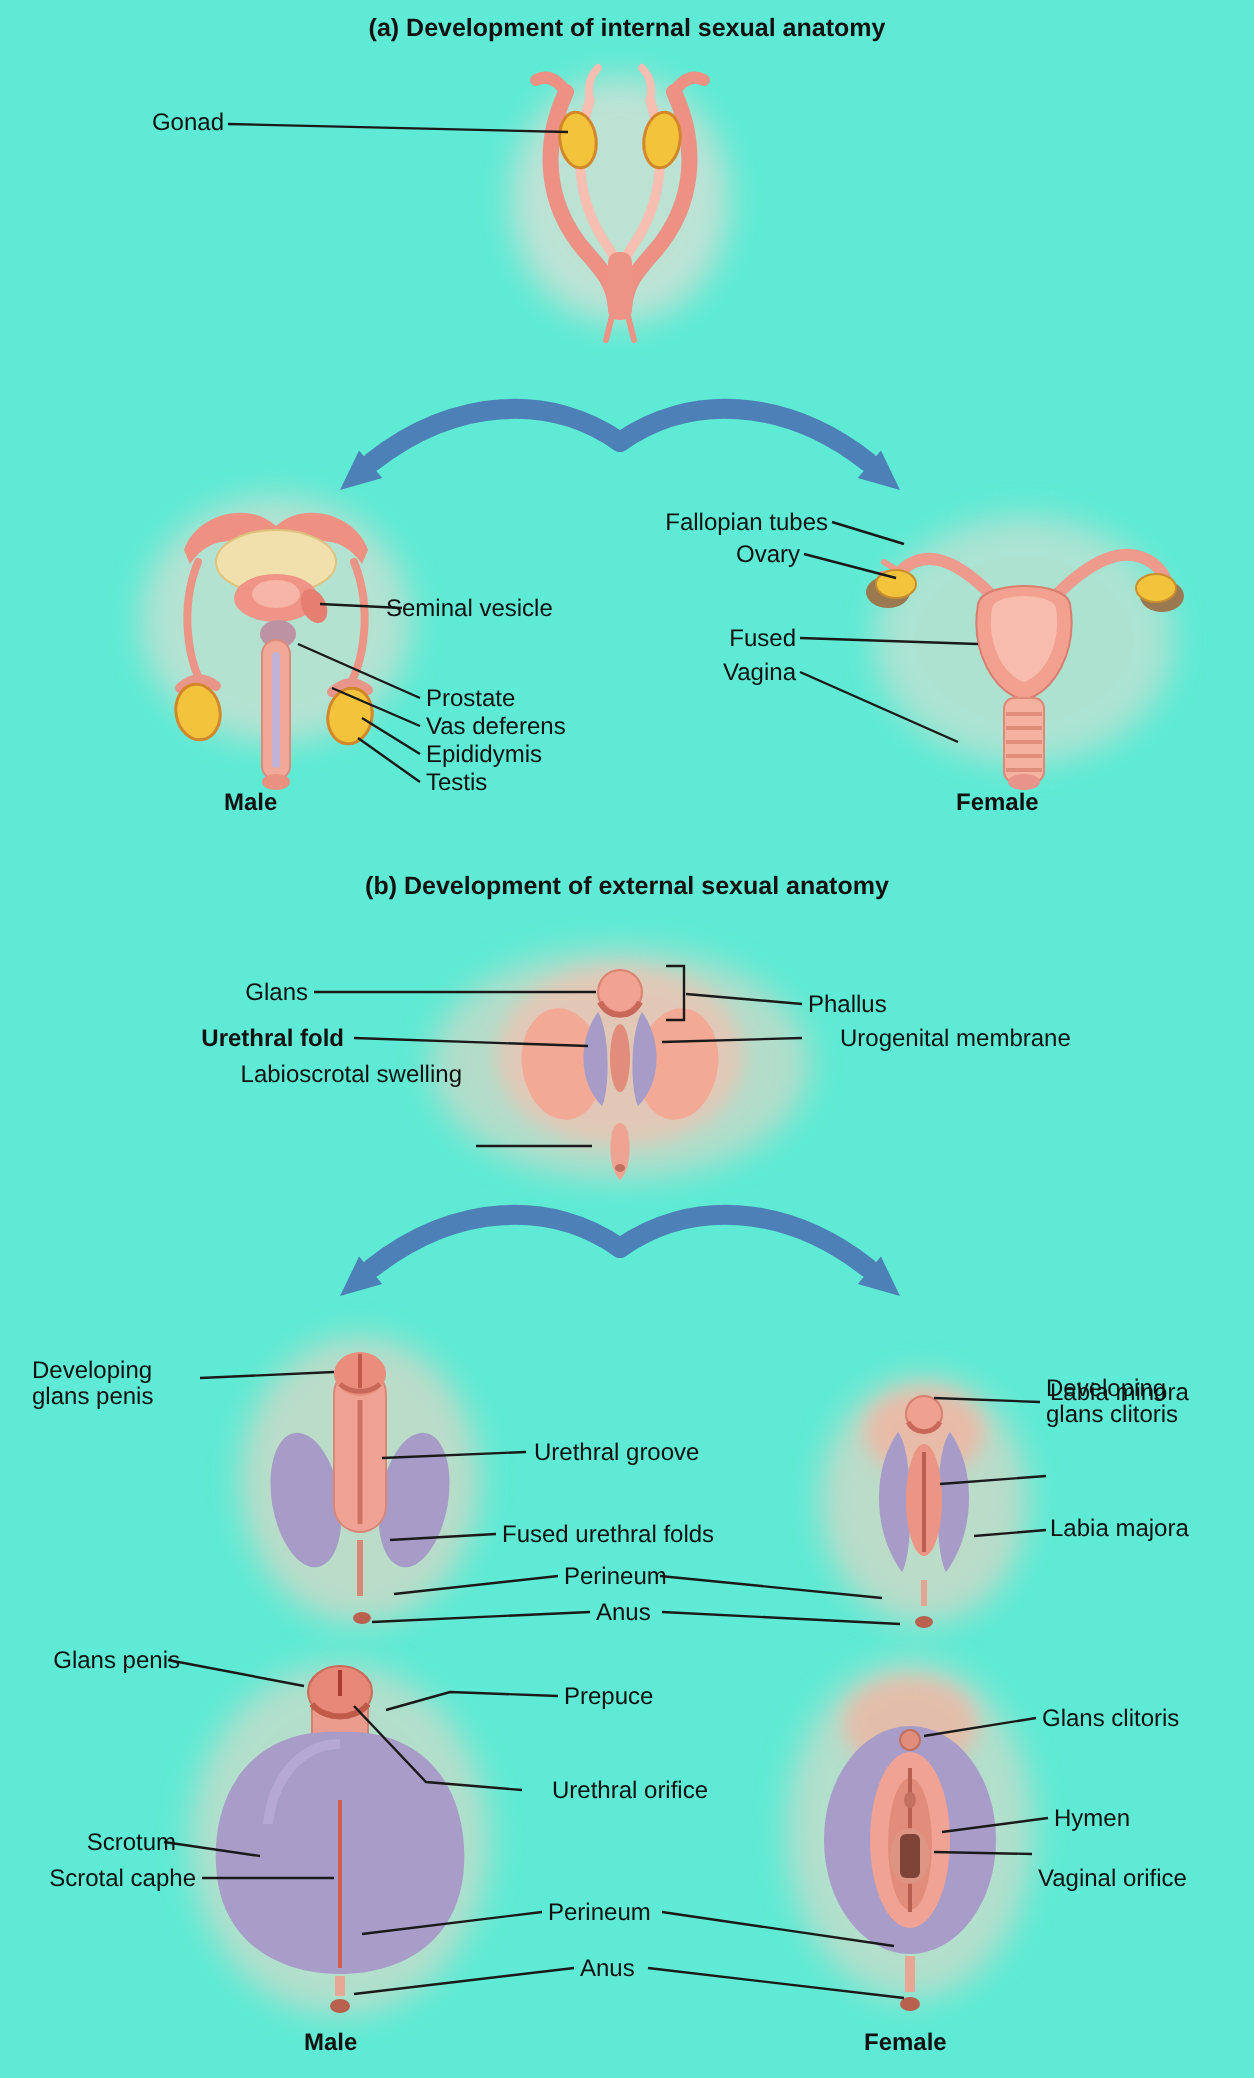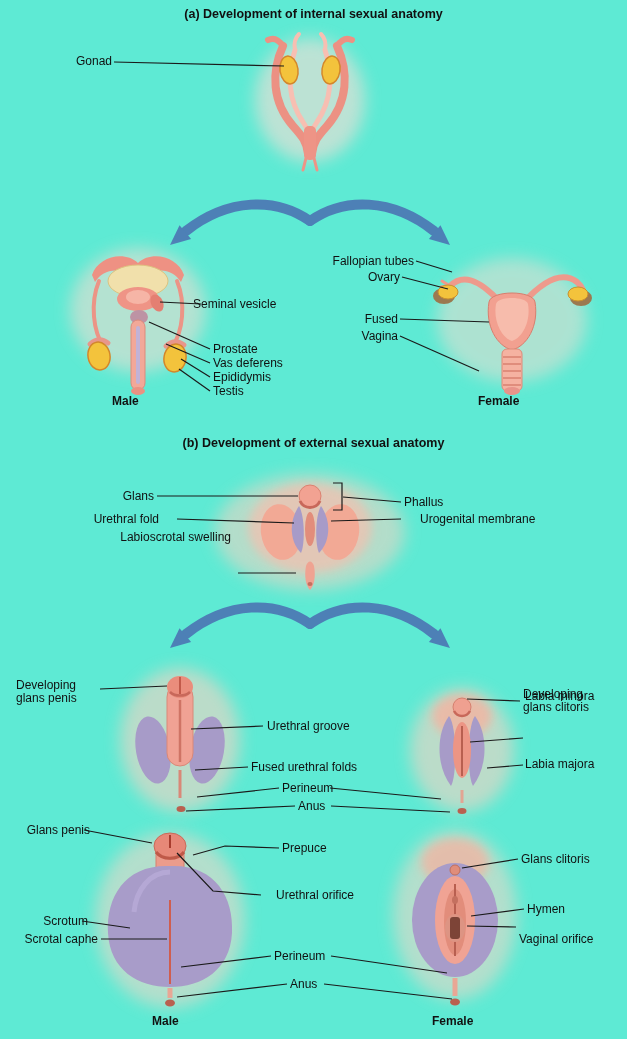--- a/index.html
+++ b/index.html
@@ -222,21 +222,21 @@
   <div class="lbl bold" style="left:112px; top:395px;">Male</div>
 
   <div class="lbl" style="right:213px; top:255px;">Fallopian tubes</div>
   <div class="lbl" style="right:227px; top:271px;">Ovary</div>
   <div class="lbl" style="right:229px; top:313px;">Fused</div>
   <div class="lbl" style="right:229px; top:330px;margin-left:40px;">Vagina</div>
   <div class="lbl bold" style="left:478px; top:395px;">Female</div>
 
   <div class="lbl bold center title" style="top:437px;">(b) Development of external sexual anatomy</div>
   <div class="lbl" style="right:473px; top:490px;">Glans</div>
-  <div class="lbl" style="right:468px; top:513px;">Urethral fold</div>
+  <div class="lbl" style="right:455px; top:513px;font-weight:bold;">Urethral fold</div>
   <div class="lbl" style="right:396px; top:531px;">Labioscrotal swelling</div>
   <div class="lbl" style="left:404px; top:496px;">Phallus</div>
   <div class="lbl" style="left:420px; top:513px;">Urogenital membrane</div>
 
   <div class="lbl" style="left:16px; top:679px;">Developing
 glans penis</div>
   <div class="lbl" style="left:267px; top:720px;">Urethral groove</div>
   <div class="lbl" style="left:251px; top:761px;">Fused urethral folds</div>
   <div class="lbl" style="left:282px; top:782px;">Perineum</div>
   <div class="lbl" style="left:298px; top:800px;">Anus</div>

